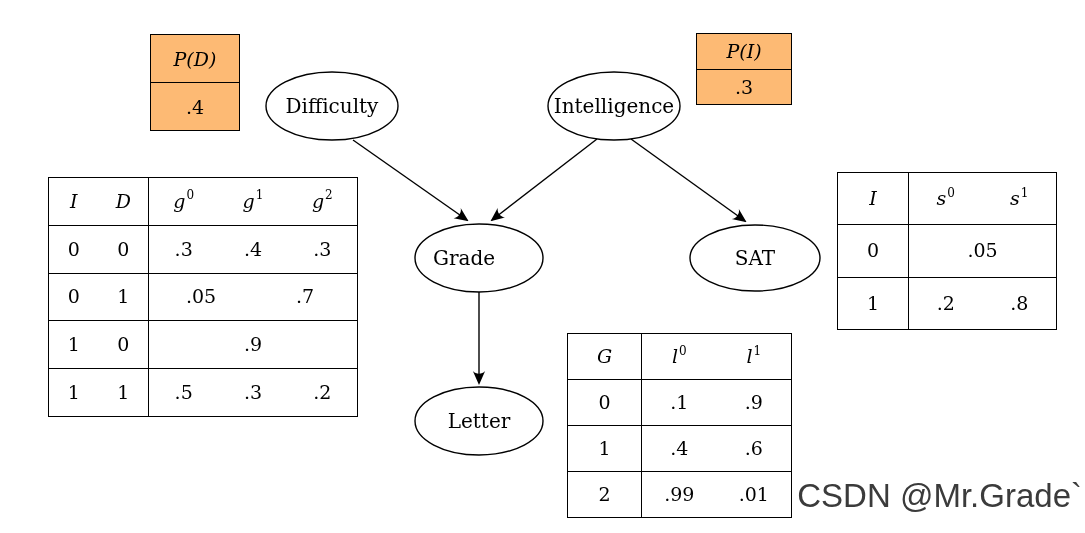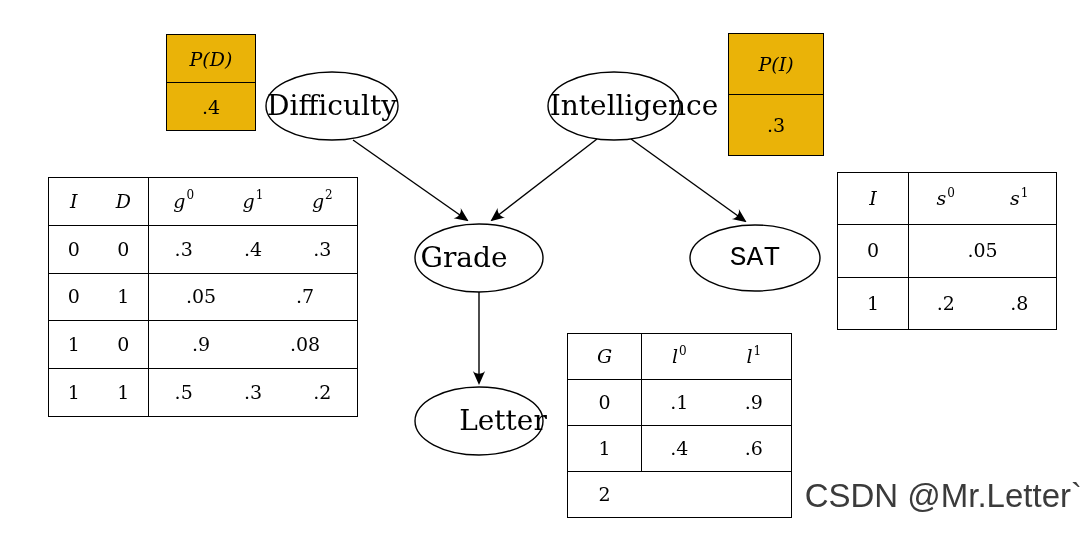--- a/index.html
+++ b/index.html
@@ -10,32 +10,31 @@
     height: 533px;
     background: #ffffff;
     overflow: hidden;
     font-family: "DejaVu Serif", serif;
     color: #000;
   }
   svg.graph { position: absolute; left: 0; top: 0; }
   .node-label {
     position: absolute;
     transform: translate(-50%, -50%);
-    font-size: 28px;
+    font-size: 20px;
     white-space: nowrap;
     line-height: 1;
   }
   
   .ptable {
     position: absolute;
     border: 1.6px solid #000;
     display: flex;
     flex-direction: column;
-    background: #eab308;
-    margin-left: 16px;
+    background: #fdba74;
   }
   .ptable .prow {
     flex: 1;
     display: flex;
     align-items: center;
     justify-content: center;
     font-size: 19px;
   }
   .ptable .prow + .prow { border-top: 1.6px solid #000; }
   
@@ -98,31 +97,31 @@
     <line x1="631" y1="139" x2="745" y2="221" stroke="#000" stroke-width="1.4" marker-end="url(#arrow)"></line>
     <line x1="479" y1="292" x2="479" y2="383" stroke="#000" stroke-width="1.4" marker-end="url(#arrow)"></line>
     <ellipse cx="332" cy="106" rx="66" ry="34" fill="#ffffff" stroke="#000" stroke-width="1.4"></ellipse>
     <ellipse cx="614" cy="106" rx="66" ry="34" fill="#ffffff" stroke="#000" stroke-width="1.4"></ellipse>
     <ellipse cx="479" cy="258" rx="64" ry="34" fill="#ffffff" stroke="#000" stroke-width="1.4"></ellipse>
     <ellipse cx="755" cy="258" rx="65" ry="33" fill="#ffffff" stroke="#000" stroke-width="1.4"></ellipse>
     <ellipse cx="479" cy="421" rx="64" ry="34" fill="#ffffff" stroke="#000" stroke-width="1.4"></ellipse>
   </svg>
 
   <div class="node-label" style="left:332px; top:106px;">Difficulty</div>
-  <div class="node-label" style="left:614px; top:106px;margin-left:20px;">Intelligence</div>
+  <div class="node-label" style="left:614px; top:106px;">Intelligence</div>
   <div class="node-label" style="left:464px; top:258px;">Grade</div>
-  <div class="node-label" style="left:755px; top:258px;font-family:Liberation Mono, monospace;">SAT</div>
-  <div class="node-label" style="left:479px; top:421px;margin-left:24px;">Letter</div>
+  <div class="node-label" style="left:755px; top:258px;">SAT</div>
+  <div class="node-label" style="left:479px; top:421px;">Letter</div>
 
   <div class="ptable" style="left:150px; top:34px; width:90px; height:97px;">
     <div class="prow math">P(D)</div>
     <div class="prow num">.4</div>
   </div>
 
-  <div class="ptable" style="left:712px; top:33px; width:96px; height:123px;">
+  <div class="ptable" style="left:696px; top:33px; width:96px; height:72px;">
     <div class="prow math">P(I)</div>
     <div class="prow num">.3</div>
   </div>
 
   <div class="cpt" style="left:48px; top:177px; width:310px; height:240px;">
     <div class="cpt-row">
       <div class="key-group grade-keys">
         <div class="cell math">I</div>
         <div class="cell math">D</div>
       </div>
@@ -162,21 +161,20 @@
         <div class="cell num">.7</div>
       </div>
     </div>
     <div class="cpt-row">
       <div class="key-group grade-keys">
         <div class="cell num">1</div>
         <div class="cell num">0</div>
       </div>
       <div class="val-group">
         <div class="cell num">.9</div>
-        <div class="cell num">.08</div>
       </div>
     </div>
     <div class="cpt-row">
       <div class="key-group grade-keys">
         <div class="cell num">1</div>
         <div class="cell num">1</div>
       </div>
       <div class="val-group">
         <div class="cell num">.5</div>
         <div class="cell num">.3</div>
@@ -251,18 +249,22 @@
       </div>
       <div class="val-group">
         <div class="cell num">.4</div>
         <div class="cell num">.6</div>
       </div>
     </div>
     <div class="cpt-row">
       <div class="key-group letter-keys">
         <div class="cell num">2</div>
       </div>
-    </div>
-  </div>
-
-  <div class="watermark">CSDN @Mr.Letter`</div>
+      <div class="val-group">
+        <div class="cell num">.99</div>
+        <div class="cell num">.01</div>
+      </div>
+    </div>
+  </div>
+
+  <div class="watermark">CSDN @Mr.Grade`</div>
 
 </div>
 
 </body></html>

